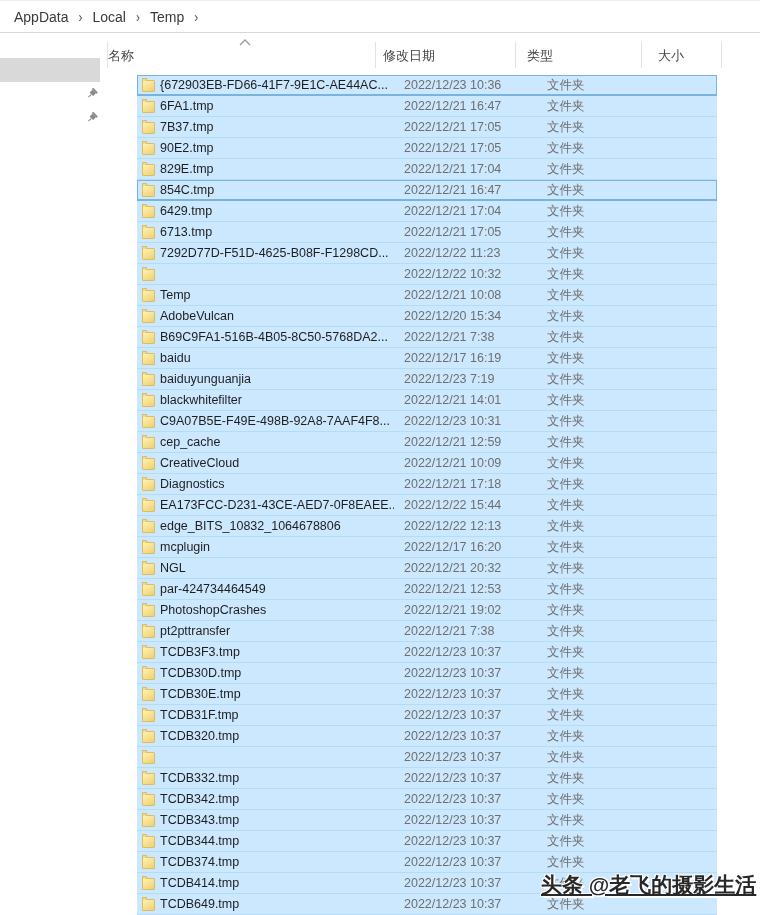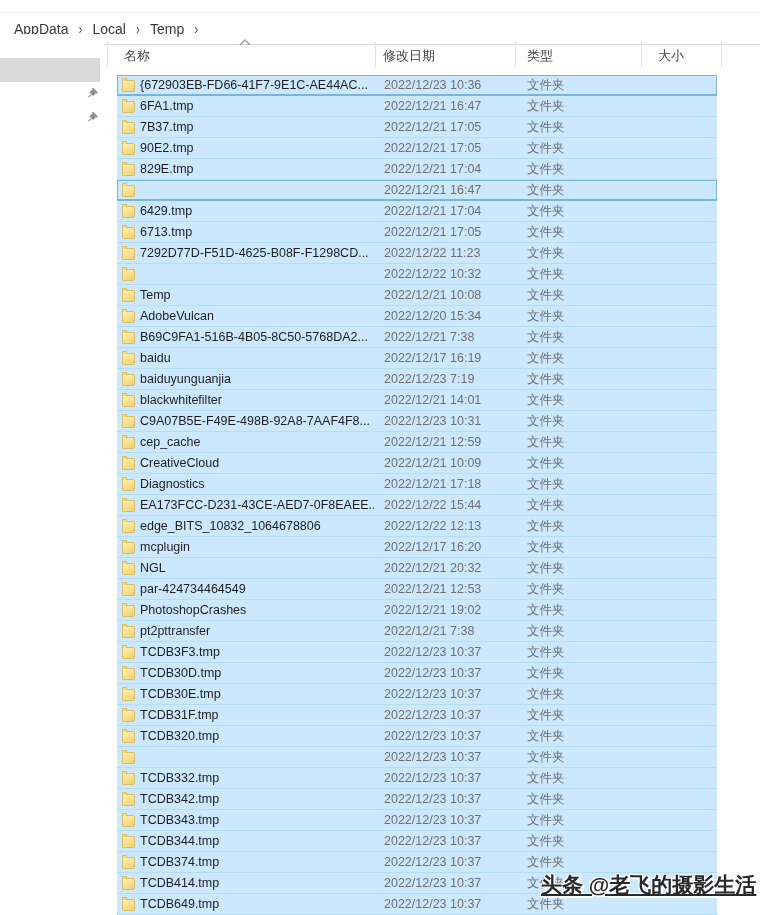--- a/index.html
+++ b/index.html
@@ -16,21 +16,21 @@
   html,body{margin:0;padding:0;}
   body{
     width:760px;height:915px;position:relative;overflow:hidden;
     background:#ffffff;
     font-family:"Liberation Sans","DejaVu Sans",sans-serif;
     -webkit-font-smoothing:antialiased;
   }
 
   
   .topbar{
-    position:absolute;top:12px;left:0;width:760px;height:33px;
+    position:absolute;top:0;left:0;width:760px;height:33px;
     background:#fff;border-top:1px solid #ececec;border-bottom:1px solid #d8d8d8;
     box-sizing:border-box;display:flex;align-items:center;padding-left:11px;
   }
   .crumb{
     font-size:14px;color:#3a3a3a;padding:2px 3px;cursor:default;white-space:nowrap;
   }
   .crumb-sep{
     font-size:12px;color:#4a4a4a;padding:0 7px;line-height:14px;transform:scaleY(1.15);
   }
 
@@ -48,35 +48,36 @@
   .pin .needle{width:1px;height:4px;background:#8a8a8a;}
   .pin.p1{top:54px;}
   .pin.p2{top:78px;}
 
   
   .colheader{position:absolute;top:42px;left:0;width:760px;height:26px;}
   .col-label{
     position:absolute;top:5px;font-size:13px;color:var(--header-text);
     white-space:nowrap;cursor:default;
   }
-  .col-label.name{left:124px;}
+  .col-label.name{left:108px;}
   .col-label.date{left:383px;}
   .col-label.type{left:527px;}
   .col-label.size{left:658px;}
   .col-sep{position:absolute;top:0;width:1px;height:26px;background:#e2e2e2;}
   .sep1{left:107px;} .sep2{left:375px;} .sep3{left:515px;} .sep4{left:641px;} .sep5{left:721px;}
   .sort-caret{position:absolute;left:239px;top:-3px;width:12px;height:7px;}
 
   
   .filelist{position:absolute;top:75px;left:117px;width:600px;}
   .row{
     position:relative;height:21px;box-sizing:border-box;
     background:var(--selection-fill);
     border-bottom:1px solid var(--selection-border);
     cursor:default;
+    margin-left:20px;
   }
   .row.focused{box-shadow:inset 0 0 0 1px var(--focused-border);border-bottom-color:var(--focused-border);}
   .cell{
     position:absolute;top:0;height:20px;line-height:20px;font-size:12.5px;
     white-space:nowrap;overflow:hidden;
   }
   .cell.name{left:23px;width:234px;color:var(--primary-text);}
   .cell.date{left:267px;width:130px;color:var(--secondary-text);}
   .cell.type{left:410px;width:110px;color:var(--secondary-text);}
   .cell.size{left:524px;width:70px;color:var(--secondary-text);text-align:right;}
@@ -178,20 +179,21 @@
   </div>
     <div class="row">
     <span class="folder"></span>
     <span class="cell name">829E.tmp</span>
     <span class="cell date">2022/12/21 17:04</span>
     <span class="cell type">文件夹</span>
     <span class="cell size"></span>
   </div>
     <div class="row focused">
     <span class="folder"></span>
+    <span class="cell name">854C.tmp</span>
     <span class="cell date">2022/12/21 16:47</span>
     <span class="cell type">文件夹</span>
     <span class="cell size"></span>
   </div>
     <div class="row">
     <span class="folder"></span>
     <span class="cell name">6429.tmp</span>
     <span class="cell date">2022/12/21 17:04</span>
     <span class="cell type">文件夹</span>
     <span class="cell size"></span>

